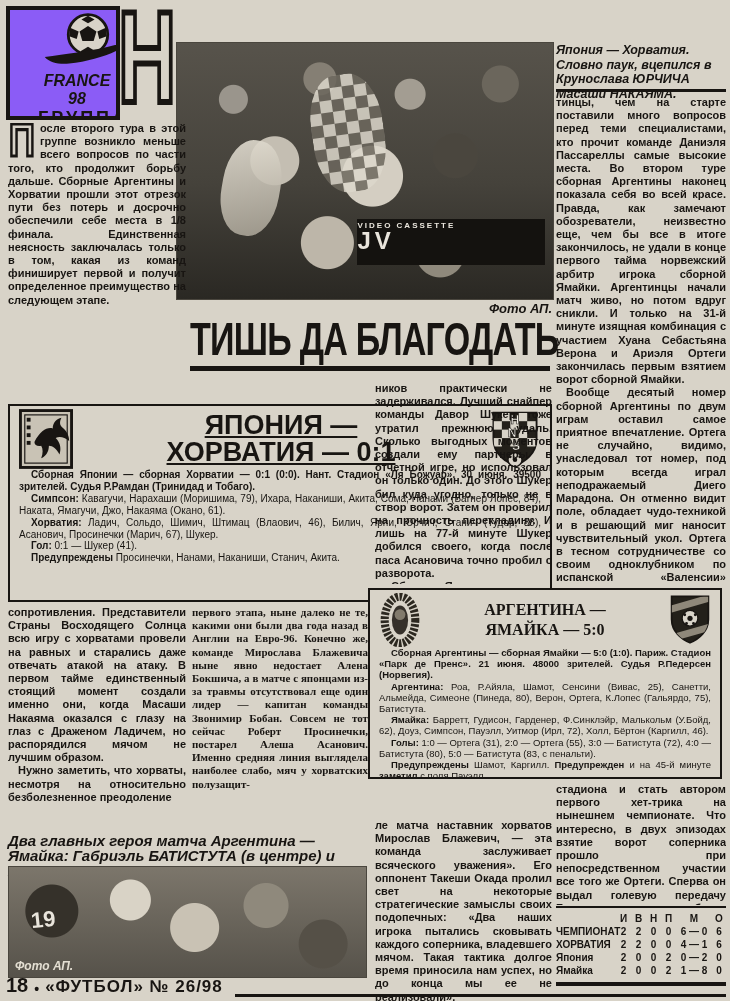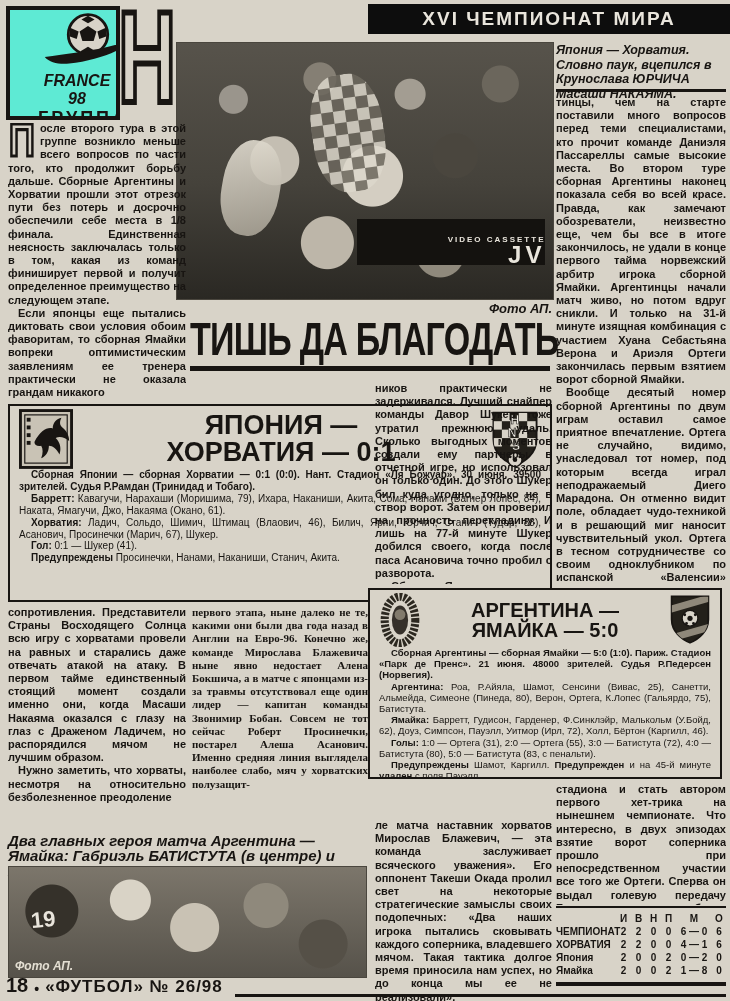--- a/index.html
+++ b/index.html
@@ -1,21 +1,21 @@
 <!DOCTYPE html>
 <html><head>
 <meta charset="utf-8">
 <style>
   html,body{margin:0;padding:0;background:#b8b3a8;}
   .page{position:relative;width:730px;height:1001px;background:#d8d3c8;
         font-family:"Liberation Sans",sans-serif;color:#181512;overflow:hidden;}
 
   
   .logo-box{position:absolute;left:6px;top:6px;width:114px;height:114px;
-            border:4px solid #181512;box-sizing:border-box;background:#5eead4;
+            border:4px solid #181512;box-sizing:border-box;background:#8b5cf6;
             text-align:center;overflow:hidden;padding-left:28px;}
   .logo-l1{font-style:italic;font-weight:900;font-size:16px;letter-spacing:0;margin-top:-4px;}
   .logo-l2{font-weight:700;font-size:18px;letter-spacing:3px;}
   .group-letter{position:absolute;left:121px;top:0px;}
   .champ-bar{position:absolute;left:368px;top:4px;width:362px;height:30px;background:#0d0d0d;
              color:#e9e5dc;font-weight:bold;font-size:19px;letter-spacing:2px;
              line-height:30px;text-align:center;}
 
   
   .photo-top{position:absolute;left:176px;top:42px;width:376px;height:256px;border:1px solid #4a463e;
@@ -30,21 +30,21 @@
        radial-gradient(circle at 40% 78%,#bdb6a9 0 26px,transparent 27px),
        radial-gradient(circle at 70% 82%,#8f897c 0 24px,transparent 25px),
        linear-gradient(180deg,#57534b 0%,#45423b 55%,#2a2823 100%);
      overflow:hidden;}
   .checker-shirt{position:absolute;left:36%;top:12%;width:72px;height:118px;border-radius:42%;
      background:repeating-conic-gradient(#ddd8cc 0 25%,#6d685e 0 50%) 0 0/24px 24px;opacity:.85;
      transform:rotate(-8deg);}
   .white-shirt{position:absolute;left:12%;top:38%;width:58px;height:96px;border-radius:45%;
      background:linear-gradient(160deg,#e3ded2,#a59f92);opacity:.9;transform:rotate(10deg);}
   .adboard{position:absolute;left:48%;bottom:34px;width:50%;height:46px;background:#14120f;
-     color:#e9e5dc;text-align:right;padding-top:16px;box-sizing:border-box;}
+     color:#e9e5dc;text-align:left;padding-top:2px;box-sizing:border-box;}
   .ad1{display:block;font-size:8px;letter-spacing:2px;font-weight:bold;}
   .ad2{display:block;font-size:24px;font-weight:900;letter-spacing:4px;line-height:22px;}
   .credit-top{position:absolute;left:368px;top:301px;width:184px;text-align:right;
               font-weight:bold;font-style:italic;font-size:13px;}
 
   .photo-bottom{position:absolute;left:8px;top:866px;width:357px;height:110px;border:1px solid #4a463e;
      background:
        radial-gradient(circle at 12% 40%,#35312a 0 26px,transparent 27px),
        radial-gradient(circle at 34% 30%,#d9d3c6 0 20px,transparent 21px),
        radial-gradient(circle at 52% 55%,#c9c2b4 0 24px,transparent 25px),
@@ -82,22 +82,22 @@
   .col4 {left:556px;top:96px; width:170px;height:488px;}
   .col4b{left:556px;top:783px;width:170px;height:122px;}
 
   
   .match-box{position:absolute;border:2px solid #181512;box-sizing:border-box;
              background:#d8d3c8;padding:3px 9px;overflow:hidden;}
   .m1{left:8px;top:404px;width:544px;height:198px;}
   .m2{left:368px;top:588px;width:354px;height:191px;}
   .match-header{display:flex;align-items:center;justify-content:space-between;}
   .match-title{flex:1;text-align:center;font-weight:900;}
-  .m1 .match-title{font-size:27px;line-height:27px;letter-spacing:0;}
-  .m2 .match-title{font-size:20px;line-height:20px;}
+  .m1 .match-title{font-size:27px;line-height:27px;letter-spacing:0;text-decoration:underline;}
+  .m2 .match-title{font-size:16px;line-height:20px;font-family:Liberation Serif, serif;}
   .match-text{font-size:10px;line-height:11.9px;text-align:justify;}
   .m2 .match-text{font-size:9.5px;line-height:11.2px;}
   .match-text p{margin:0;text-indent:12px;}
   .match-text .lead{font-weight:bold;}
   .b{font-weight:bold;}
 
   
   .caption-bottom{position:absolute;left:8px;top:833px;width:360px;font-weight:bold;
                   font-style:italic;font-size:15px;line-height:15px;}
 
@@ -133,23 +133,20 @@
       <path d="M4 50 C30 46 72 42 97 31 C90 42 60 54 30 57 C19 58 9 56 4 50 Z" fill="#181512"></path>
     </svg>
     <div class="logo-l1">FRANCE 98</div>
     <div class="logo-l2">ГРУППА</div>
   </div>
 
   <svg class="group-letter" width="52" height="120" viewBox="0 0 52 120">
     <text transform="translate(26,102) scale(0.62,1)" x="0" y="0" text-anchor="middle" font-family="Liberation Sans, sans-serif" font-size="130" font-weight="bold" fill="none" stroke="#181512" stroke-width="6">H</text>
   </svg>
 
-  <div class="champ-bar">
-    <span>XVI ЧЕМПИОНАТ МИРА</span>
-  </div>
 
   <div class="photo-top">
     <div class="checker-shirt"></div>
     <div class="white-shirt"></div>
     <div class="adboard">
       <span class="ad1">VIDEO CASSETTE</span>
       <span class="ad2">JV</span>
     </div>
   </div>
   <div class="credit-top">Фото АП.</div>
@@ -160,21 +157,20 @@
   <div class="headline">ТИШЬ ДА БЛАГОДАТЬ</div>
   <div class="headline-rule"></div>
 
   <div class="body-text col1">
     <p class="ni">
       <svg class="dropcap" width="28" height="38" viewBox="0 0 28 38">
         <text transform="translate(14,33) scale(0.78,1)" x="0" y="0" text-anchor="middle" font-family="Liberation Sans, sans-serif" font-size="46" font-weight="bold" fill="none" stroke="#181512" stroke-width="3.2">П</text>
       </svg>
       <span>осле второго тура в этой группе возникло меньше всего вопросов по части того, кто продолжит борьбу дальше. Сборные Аргентины и Хорватии прошли этот отрезок пути без потерь и досрочно обеспечили себе места в 1/8 финала. Единственная неясность заключалась только в том, какая из команд финиширует первой и получит определенное преимущество на следующем этапе.</span>
     </p>
-    <p>Если японцы еще пытались диктовать свои условия обоим фаворитам, то сборная Ямайки вопреки оптимистическим заявлениям ее тренера практически не оказала грандам никакого</p>
   </div>
 
   <div class="match-box m1">
     <div class="match-header">
       <svg width="54" height="60" viewBox="0 0 56 62">
         <rect x="1.5" y="1.5" width="53" height="59" fill="#c9c3b5" stroke="#181512" stroke-width="3"></rect>
         <rect x="6" y="6" width="44" height="50" fill="none" stroke="#181512" stroke-width="1.2"></rect>
         <rect x="8" y="9" width="4" height="4" fill="#181512"></rect>
         <rect x="8" y="17" width="4" height="4" fill="#181512"></rect>
         <rect x="8" y="25" width="4" height="4" fill="#181512"></rect>
@@ -208,21 +204,21 @@
         <text x="24" y="30" text-anchor="middle" font-family="Liberation Sans, sans-serif" font-size="13" font-weight="bold" fill="#f2efe7" stroke="#181512" stroke-width=".6">N</text>
         <text x="28" y="44" text-anchor="middle" font-family="Liberation Sans, sans-serif" font-size="13" font-weight="bold" fill="#f2efe7" stroke="#181512" stroke-width=".6">S</text>
         <circle cx="27" cy="54" r="7.5" fill="#d8d3c8" stroke="#181512" stroke-width="1.5"></circle>
         <circle cx="27" cy="54" r="2.4" fill="#181512"></circle>
         <circle cx="22" cy="51" r="1.4" fill="#181512"></circle>
           <circle cx="32" cy="51" r="1.4" fill="#181512"></circle>
       </svg>
     </div>
     <div class="match-text">
       <p class="lead">Сборная Японии — сборная Хорватии — 0:1 (0:0). Нант. Стадион «Ля Божуар». 30 июня. 39500 зрителей. Судья Р.Рамдан (Тринидад и Тобаго).</p>
-      <p><span class="b">Барретт:</span><span> Кавагучи, Нарахаши (Моришима, 79), Ихара, Наканиши, Акита, Сома, Нанами (Вагнер Лопес, 84), Наката, Ямагучи, Джо, Накаяма (Окано, 61).</span></p>
+      <p><span class="b">Симпсон:</span><span> Кавагучи, Нарахаши (Моришима, 79), Ихара, Наканиши, Акита, Сома, Нанами (Вагнер Лопес, 84), Наката, Ямагучи, Джо, Накаяма (Окано, 61).</span></p>
       <p><span class="b">Хорватия:</span><span> Ладич, Сольдо, Шимич, Штимац (Влаович, 46), Билич, Ярни, Юрчич, Станич (Тудор, 88), Асанович, Просинечки (Марич, 67), Шукер.</span></p>
       <p><span class="b">Гол:</span><span> 0:1 — Шукер (41).</span></p>
       <p><span class="b">Предупреждены</span><span> Просинечки, Нанами, Наканиши, Станич, Акита.</span></p>
     </div>
   </div>
 
   <div class="body-text col1b">
     <p class="ni">сопротивления. Представители Страны Восходящего Солнца всю игру с хорватами провели на равных и старались даже отвечать атакой на атаку. В первом тайме единственный стоящий момент создали именно они, когда Масаши Накаяма оказался с глазу на глаз с Драженом Ладичем, но распорядился мячом не лучшим образом.</p>
     <p>Нужно заметить, что хорваты, несмотря на относительно безболезненное преодоление</p>
   </div>
@@ -263,21 +259,21 @@
           <circle cx="30" cy="24" r="1.6" fill="#181512"></circle>
         <circle cx="20" cy="34" r="1.6" fill="#181512"></circle>
           <circle cx="28" cy="34" r="1.6" fill="#181512"></circle>
       </svg>
     </div>
     <div class="match-text">
       <p class="lead">Сборная Аргентины — сборная Ямайки — 5:0 (1:0). Париж. Стадион «Парк де Пренс». 21 июня. 48000 зрителей. Судья Р.Педерсен (Норвегия).</p>
       <p><span class="b">Аргентина:</span><span> Роа, Р.Айяла, Шамот, Сенсини (Вивас, 25), Санетти, Альмейда, Симеоне (Пинеда, 80), Верон, Ортега, К.Лопес (Гальярдо, 75), Батистута.</span></p>
       <p><span class="b">Ямайка:</span><span> Барретт, Гудисон, Гарденер, Ф.Синклэйр, Малькольм (У.Бойд, 62), Доуз, Симпсон, Пауэлл, Уитмор (Ирл, 72), Холл, Бёртон (Каргилл, 46).</span></p>
       <p><span class="b">Голы:</span><span> 1:0 — Ортега (31), 2:0 — Ортега (55), 3:0 — Батистута (72), 4:0 — Батистута (80), 5:0 — Батистута (83, с пенальти).</span></p>
-      <p><span class="b">Предупреждены</span><span> Шамот, Каргилл. </span><span class="b">Предупрежден</span><span> и на 45-й минуте </span><span class="b">удален</span><span> с поля Пауэлл.</span></p>
+      <p><span class="b">Предупреждены</span><span> Шамот, Каргилл. </span><span class="b">Предупрежден</span><span> и на 45-й минуте </span><span class="b">заметил</span><span> с поля Пауэлл.</span></p>
     </div>
   </div>
 
   <div class="caption-bottom">Два главных героя матча Аргентина — Ямайка: Габриэль БАТИСТУТА (в центре) и Ариэль ОРТЕГА.</div>
   <div class="photo-bottom">
     <div class="shirt-number">19</div>
     <div class="credit-bottom">Фото АП.</div>
   </div>
 
   <div class="body-text col3b">

